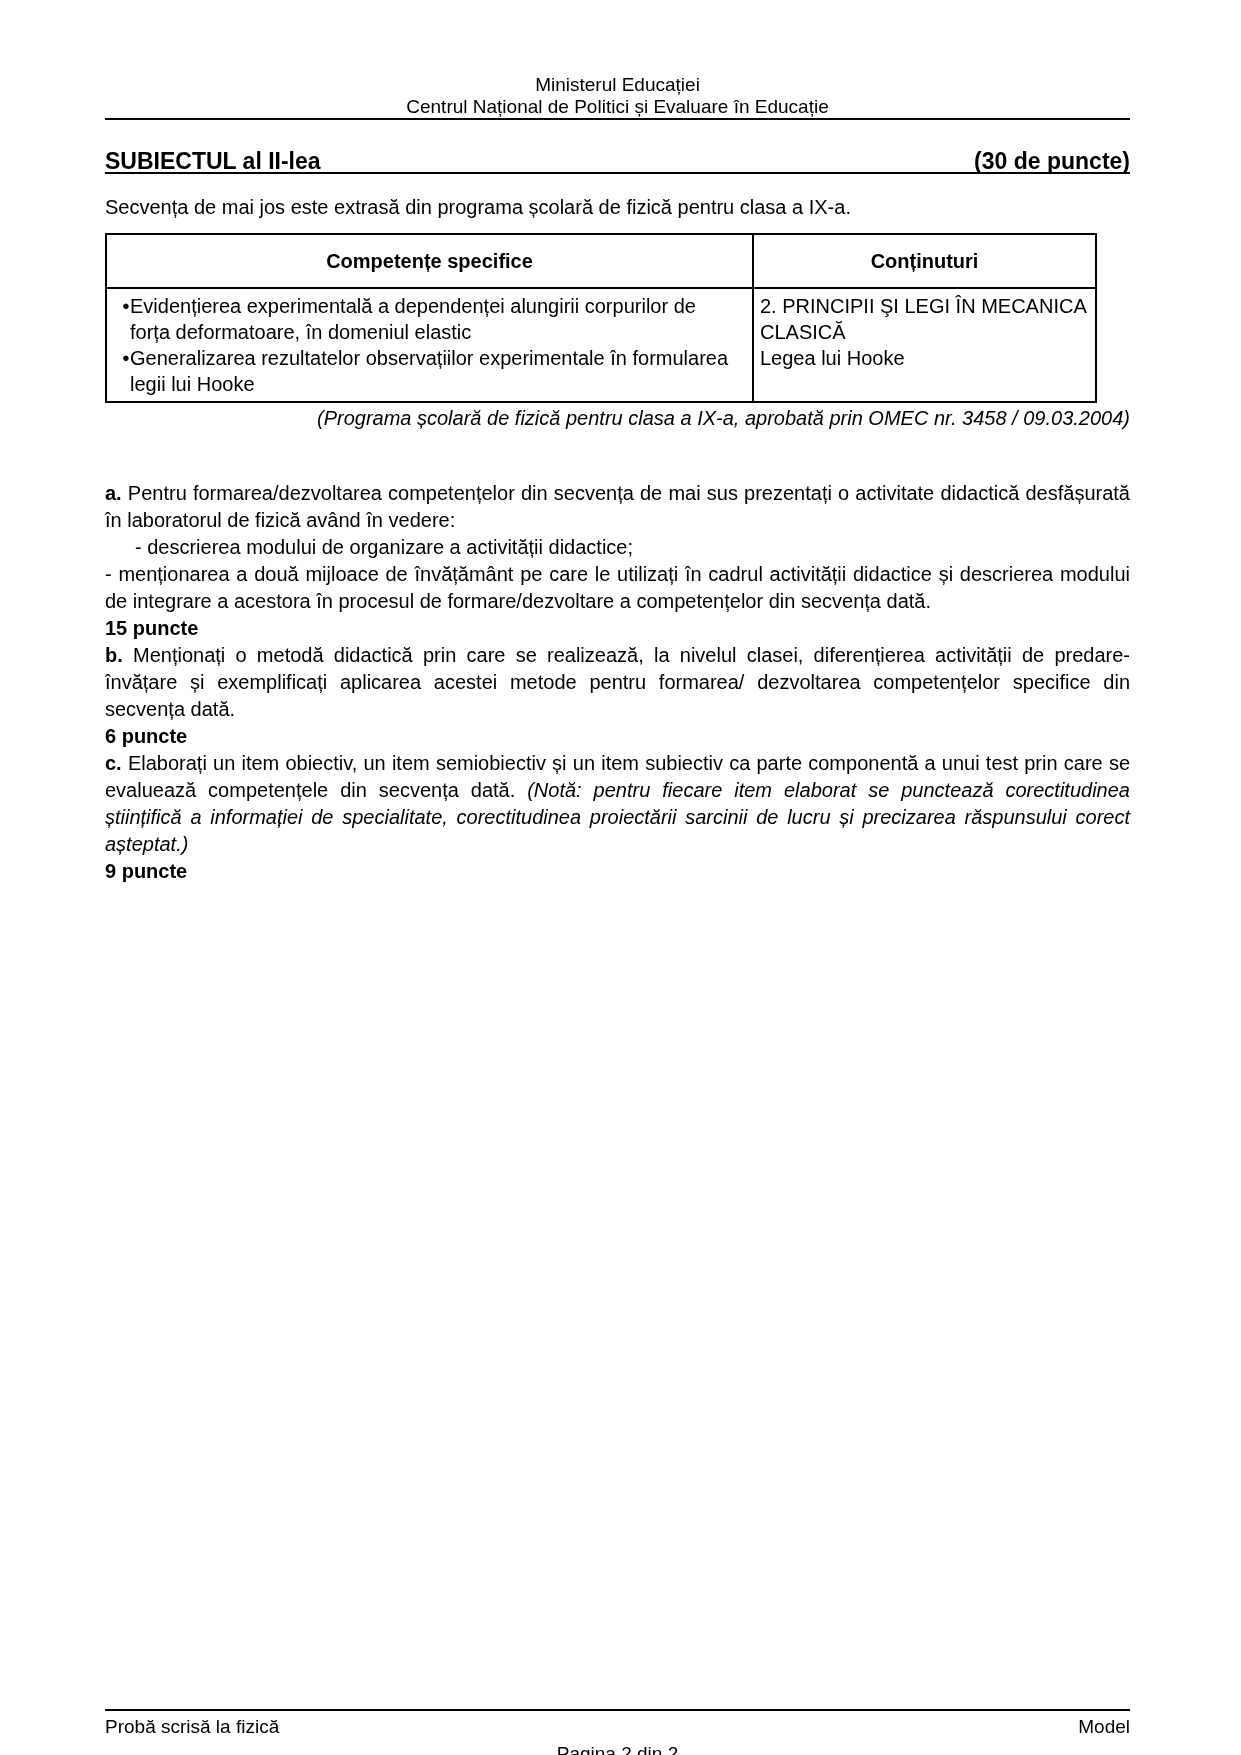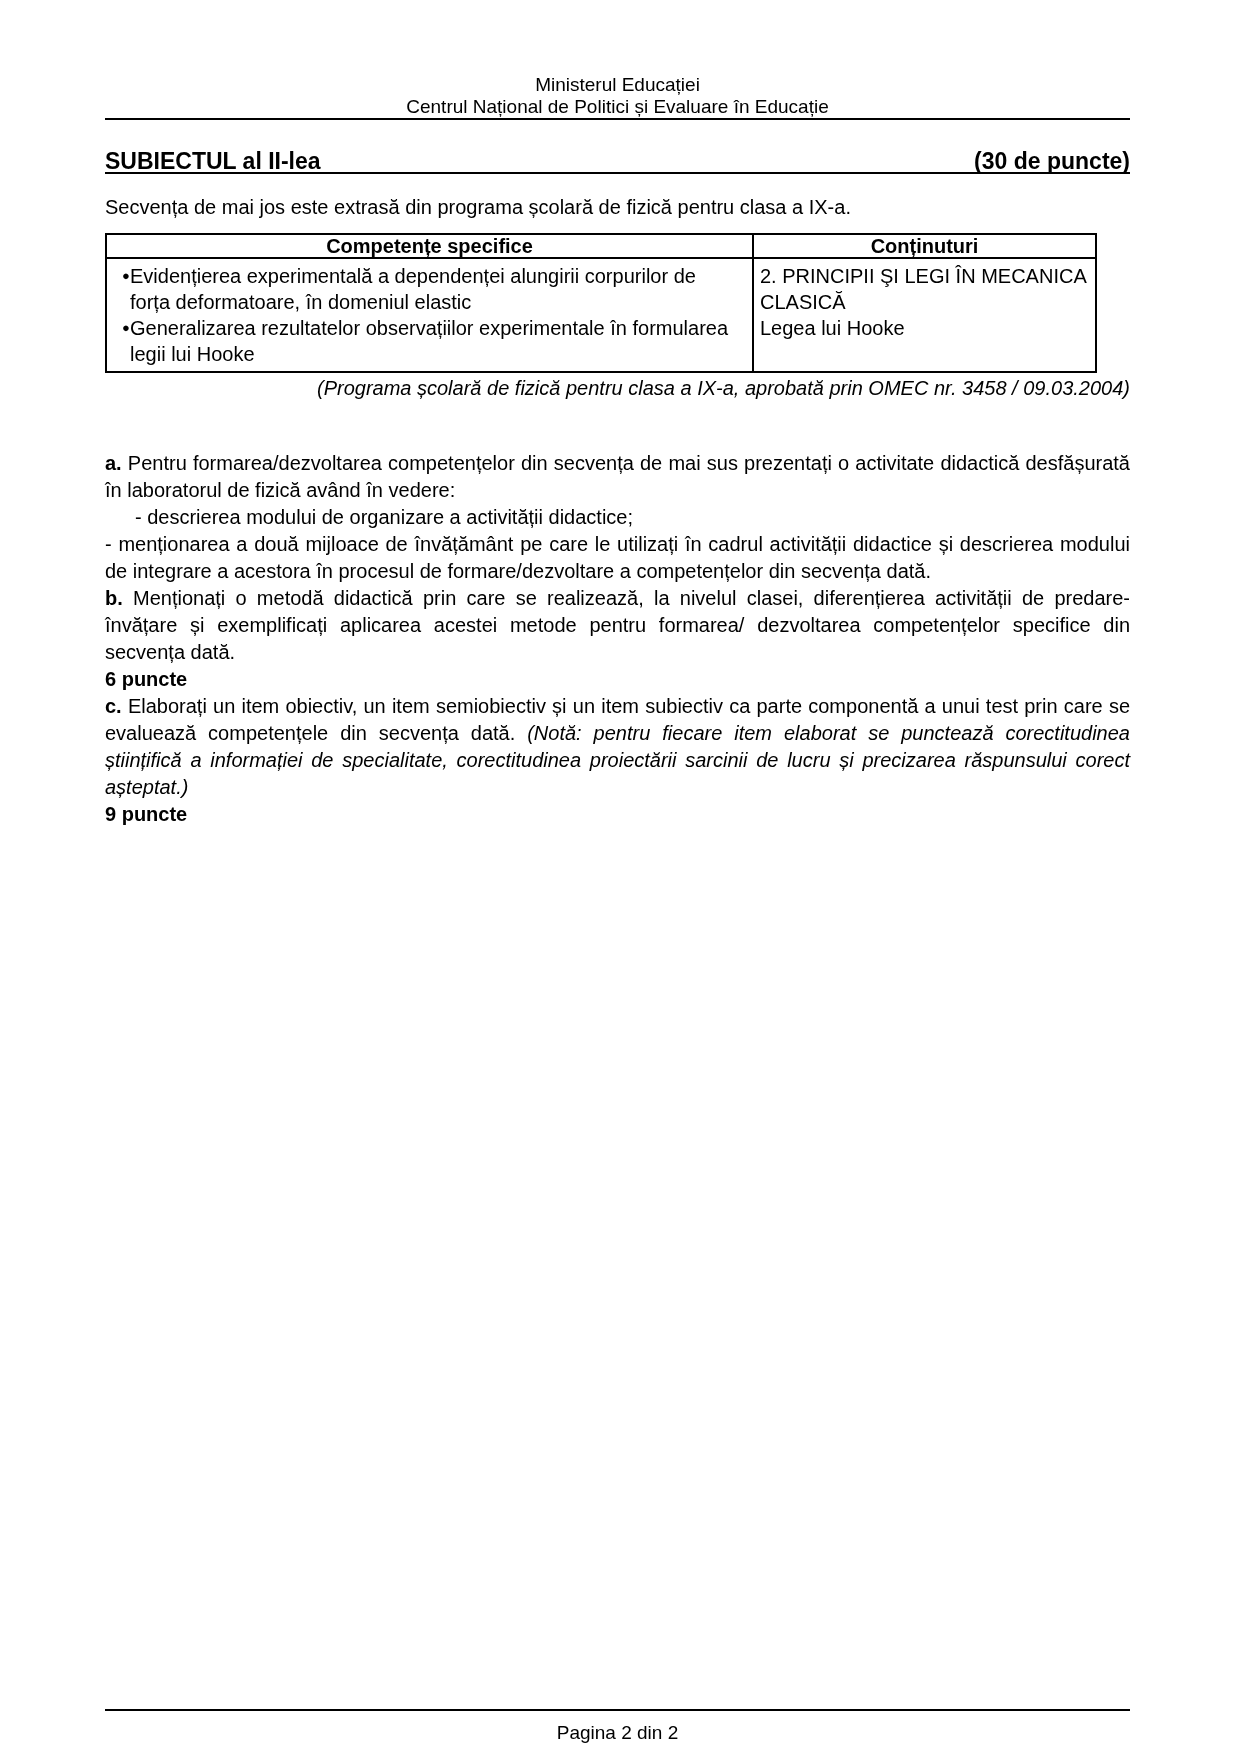--- a/index.html
+++ b/index.html
@@ -45,21 +45,21 @@
     width: 990px;
     border-collapse: collapse;
     margin-top: 13px;
     table-layout: fixed;
   }
   table.seq th, table.seq td { border: 2px solid #000; }
   table.seq th {
     font-weight: bold;
     text-align: center;
     line-height: 22px;
-    padding: 0 4px;
+    padding: 15px 4px;
   }
   col.c1 { width: 647px; }
   col.c2 { width: 343px; }
   td.cell {
     vertical-align: top;
     line-height: 26px;
     padding: 4px 4px 4px 0;
   }
   td.cell2 { padding-left: 6px; padding-right: 4px; }
   .li { display: flex; align-items: flex-start; }
@@ -142,25 +142,30 @@
       </tr>
     </tbody>
   </table>
 
   <p class="citation">(Programa școlară de fizică pentru clasa a IX-a, aprobată prin OMEC nr. 3458 / 09.03.2004)</p>
 
   <div class="tasks">
     <p><b>a.</b> <span>Pentru formarea/dezvoltarea competențelor din secvența de mai sus prezentați o activitate didactică desfășurată în laboratorul de fizică având în vedere:</span></p>
     <p class="plain">- descrierea modului de organizare a activității didactice;</p>
     <p>- menționarea a două mijloace de învățământ pe care le utilizați în cadrul activității didactice și descrierea modului de integrare a acestora în procesul de formare/dezvoltare a competențelor din secvența dată.</p>
+    <p class="points">15 puncte</p>
 
     <p><b>b.</b> <span>Menționați o metodă didactică prin care se realizează, la nivelul clasei, diferențierea activității de predare-învățare și exemplificați aplicarea acestei metode pentru formarea/ dezvoltarea competențelor specifice din secvența dată.</span></p>
     <p class="points">6 puncte</p>
 
     <p><b>c.</b> <span>Elaborați un item obiectiv, un item semiobiectiv și un item subiectiv ca parte componentă a unui test prin care se evaluează competențele din secvența dată.</span> <i>(Notă: pentru fiecare item elaborat se punctează corectitudinea științifică a informației de specialitate, corectitudinea proiectării sarcinii de lucru și precizarea răspunsului corect așteptat.)</i></p>
     <p class="points">9 puncte</p>
   </div>
 
   <div class="doc-footer">
+    <div class="footer-row">
+      <span>Probă scrisă la fizică</span>
+      <span>Model</span>
+    </div>
     <div class="footer-center">Pagina 2 din 2</div>
   </div>
 
 </div>
 
 </body></html>

